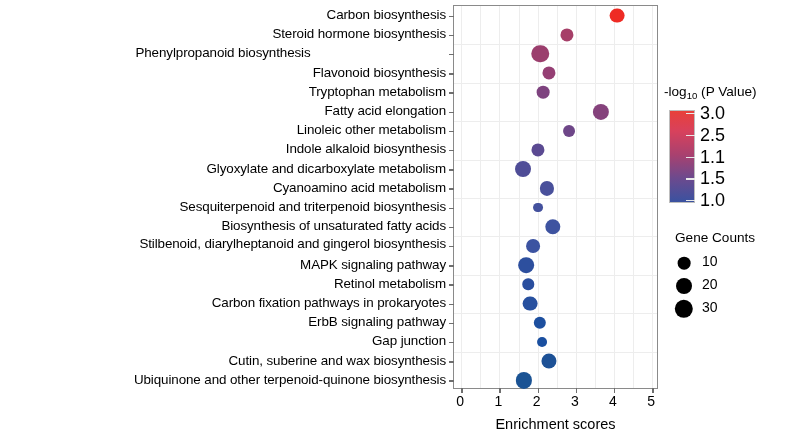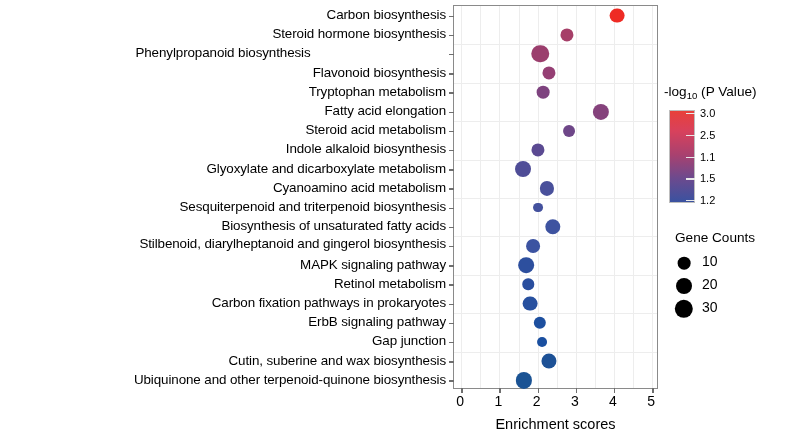--- a/index.html
+++ b/index.html
@@ -146,21 +146,21 @@
   .cbtick {
     position: absolute;
     left: 22px;
     width: 9px;
     height: 1.4px;
     background: #e9e9e9;
   }
   .cblabel {
     position: absolute;
     left: 36px;
-    font-size: 11px;
+    font-size: 18px;
     line-height: 14px;
     color: #000;
     white-space: nowrap;
   }
 
   #legend-size {
     position: absolute;
     left: 664px;
     top: 230px;
     width: 128px;
@@ -204,21 +204,21 @@
 
 <div id="figure">
 
   <div id="ylabels">
       <div class="ylabel" style="top: 2.9px;">Carbon biosynthesis</div>
       <div class="ylabel" style="top: 22.1px;">Steroid hormone biosynthesis</div>
       <div class="ylabel" style="top: 41.3px; text-align: center;">Phenylpropanoid biosynthesis</div>
       <div class="ylabel" style="top: 60.5px;">Flavonoid biosynthesis</div>
       <div class="ylabel" style="top: 79.7px;">Tryptophan metabolism</div>
       <div class="ylabel" style="top: 98.9px;">Fatty acid elongation</div>
-      <div class="ylabel" style="top: 118.1px;">Steroid acid metabolism</div>
+      <div class="ylabel" style="top: 118.1px;">Linoleic other metabolism</div>
       <div class="ylabel" style="top: 137.3px;">Indole alkaloid biosynthesis</div>
       <div class="ylabel" style="top: 156.5px;">Glyoxylate and dicarboxylate metabolism</div>
       <div class="ylabel" style="top: 175.7px;">Cyanoamino acid metabolism</div>
       <div class="ylabel" style="top: 194.9px;">Sesquiterpenoid and triterpenoid biosynthesis</div>
       <div class="ylabel" style="top: 214.1px;">Biosynthesis of unsaturated fatty acids</div>
       <div class="ylabel" style="top: 232px;">Stilbenoid, diarylheptanoid and gingerol biosynthesis</div>
       <div class="ylabel" style="top: 252.5px;">MAPK signaling pathway</div>
       <div class="ylabel" style="top: 271.7px;">Retinol metabolism</div>
       <div class="ylabel" style="top: 290.9px;">Carbon fixation pathways in prokaryotes</div>
       <div class="ylabel" style="top: 310.1px;">ErbB signaling pathway</div>
@@ -315,21 +315,21 @@
     <div id="colorbar-ticks">
         <div class="cbtick" style="top: 29px;"></div>
         <div class="cblabel" style="top: 22px;">3.0</div>
         <div class="cbtick" style="top: 50.75px;"></div>
         <div class="cblabel" style="top: 43.75px;">2.5</div>
         <div class="cbtick" style="top: 72.5px;"></div>
         <div class="cblabel" style="top: 65.5px;">1.1</div>
         <div class="cbtick" style="top: 94.25px;"></div>
         <div class="cblabel" style="top: 87.25px;">1.5</div>
         <div class="cbtick" style="top: 116px;"></div>
-        <div class="cblabel" style="top: 109px;">1.2</div>
+        <div class="cblabel" style="top: 109px;">1.0</div>
       </div>
   </div>
 
   <div id="legend-size">
     <div id="legend-size-title">Gene Counts</div>
     <div id="legend-size-rows">
         <div class="size-row" style="top: 22px;">
           <div class="size-dot" style="width: 12.7476px; height: 12.7476px;"></div>
           <div class="size-label">10</div>
         </div>

